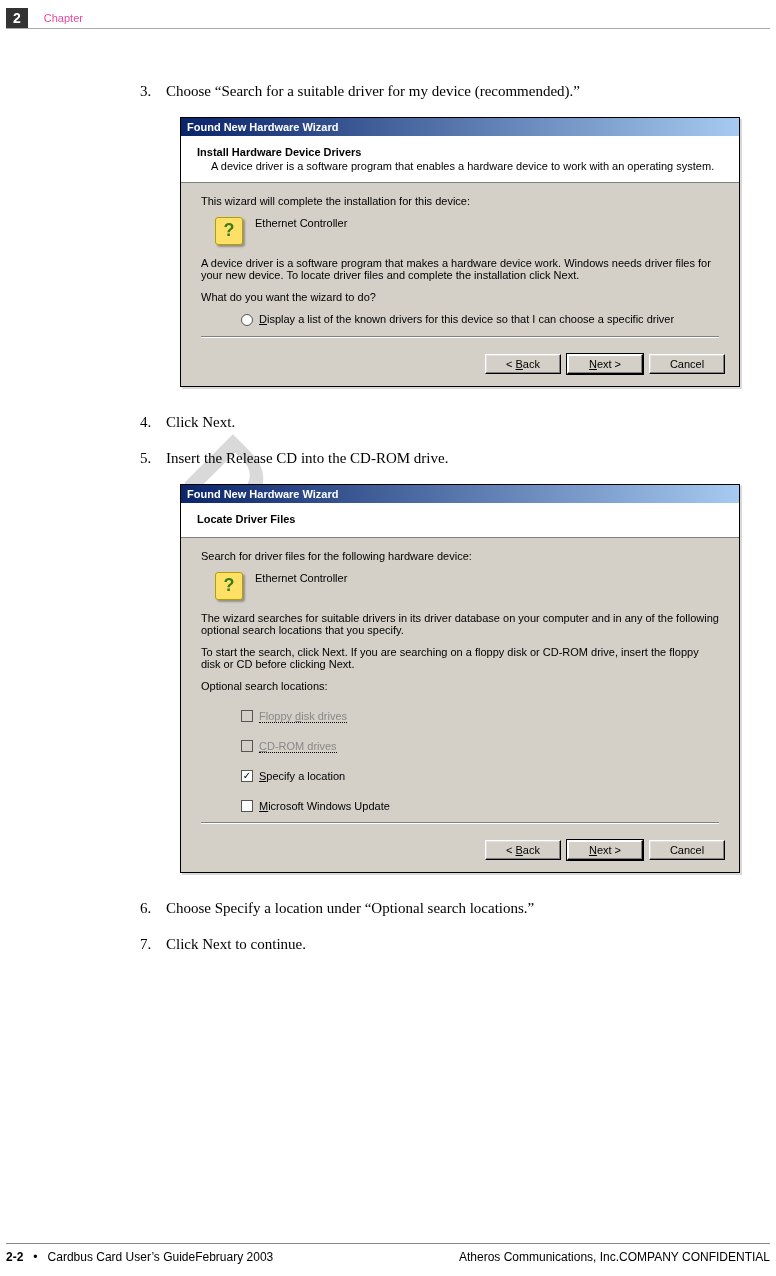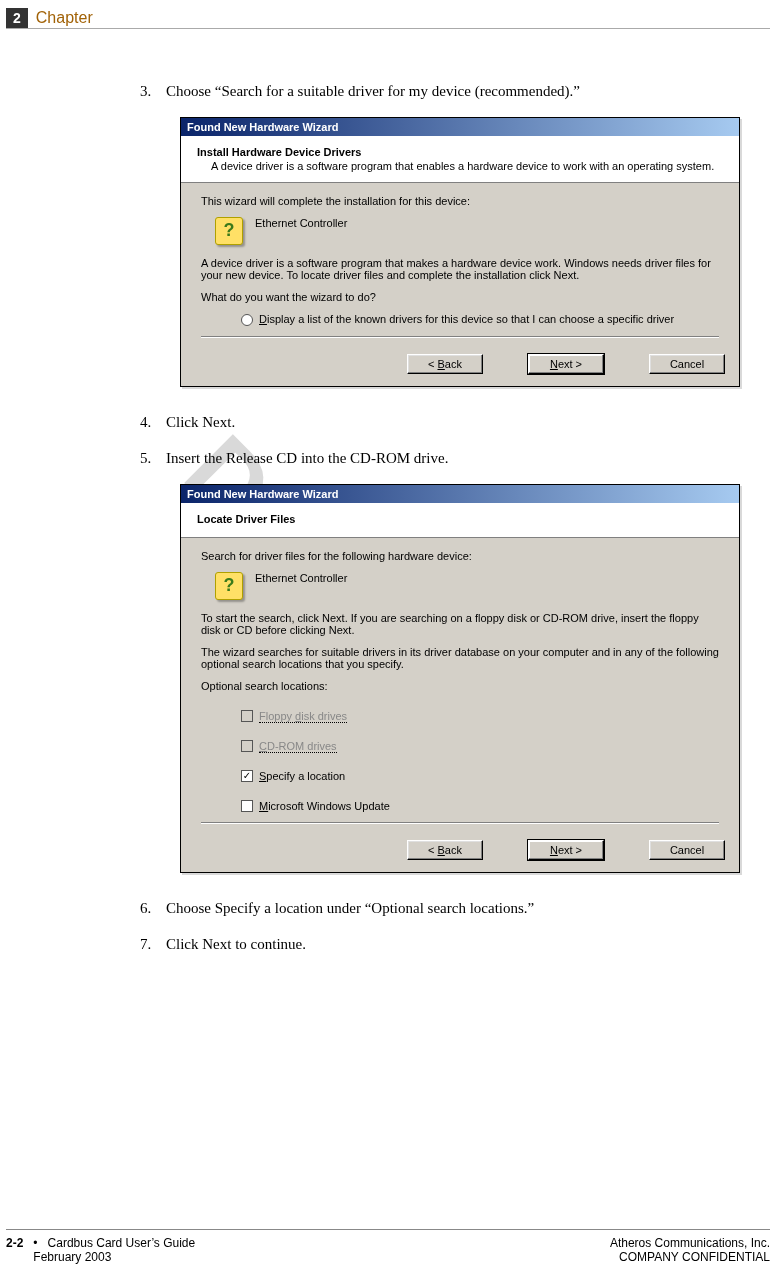--- a/index.html
+++ b/index.html
@@ -38,23 +38,23 @@
     background: #333;
     color: #fff;
     font-family: Arial, sans-serif;
     font-weight: bold;
     font-size: 14px;
     padding: 2px 7px;
     margin-left: 6px;
   }
   .chapter-label {
     font-family: Arial, sans-serif;
-    font-size: 16px;
-    margin-left: 8px;
-    color: #a16207;
+    font-size: 11px;
+    margin-left: 16px;
+    color: #ec4899;
   }
   .header-rule {
     position: absolute;
     top: 28px;
     left: 6px;
     right: 6px;
     border-top: 1px solid #aaa;
   }
   .content {
     position: absolute;
@@ -145,36 +145,35 @@
     font-family: Tahoma, Arial, sans-serif;
     font-size: 11px;
     background: #d4d0c8;
     border: 1px solid #000;
     border-top-color: #fff;
     border-left-color: #fff;
     box-shadow: inset -1px -1px 0 #808080, inset 1px 1px 0 #dfdfdf;
     padding: 3px 0;
     width: 76px;
     text-align: center;
-    margin-left: 39px;
   }
   .win-btn.default { box-shadow: 0 0 0 1px #000, inset -1px -1px 0 #808080, inset 1px 1px 0 #fff; }
   .u { text-decoration: underline; }
   
   .footer {
     position: absolute;
     bottom: 12px; left: 6px; right: 6px;
     z-index: 2;
   }
   .footer-rule { border-top: 1px solid #888; margin-bottom: 6px; }
   .footer-row { display: flex; justify-content: space-between; font-family: Arial, sans-serif; font-size: 12px; }
   .footer-left { display: flex; gap: 10px; justify-content: center; }
   .footer-left .pg { font-weight: bold; }
   .footer-right { text-align: right; }
-  .footer-col { display: flex; flex-direction: column; }
+  .footer-col { display: flex; flex-direction: row; }
 </style>
 </head>
 <body>
 
 <div class="watermark">DO NOT C</div>
 
 <div class="page-header">
   <span class="chapter-num">2</span>
   <span class="chapter-label">Chapter</span>
 </div>
@@ -228,22 +227,22 @@
     <div class="titlebar">Found New Hardware Wizard</div>
     <div class="white-panel">
       <div class="panel-title">Locate Driver Files</div>
     </div>
     <div class="gray-body">
       <div class="row">Search for driver files for the following hardware device:</div>
       <div class="row-icon">
         <div class="qicon">?</div>
         <div>Ethernet Controller</div>
       </div>
+      <div class="row">The wizard searches for suitable drivers in its driver database on your computer and in any of the following optional search locations that you specify.</div>
       <div class="row">To start the search, click Next. If you are searching on a floppy disk or CD-ROM drive, insert the floppy disk or CD before clicking Next.</div>
-      <div class="row">The wizard searches for suitable drivers in its driver database on your computer and in any of the following optional search locations that you specify.</div>
       <div class="row" style="">Optional search locations:</div>
       <div class="check-row">
         <span class="checkbox disabled"></span>
         <span class="check-label disabled"><span class="dotted">Floppy <span class="u">d</span>isk drives</span></span>
       </div>
       <div class="check-row">
         <span class="checkbox disabled"></span>
         <span class="check-label disabled"><span class="dotted"><span class="u">C</span>D-ROM drives</span></span>
       </div>
       <div class="check-row">

